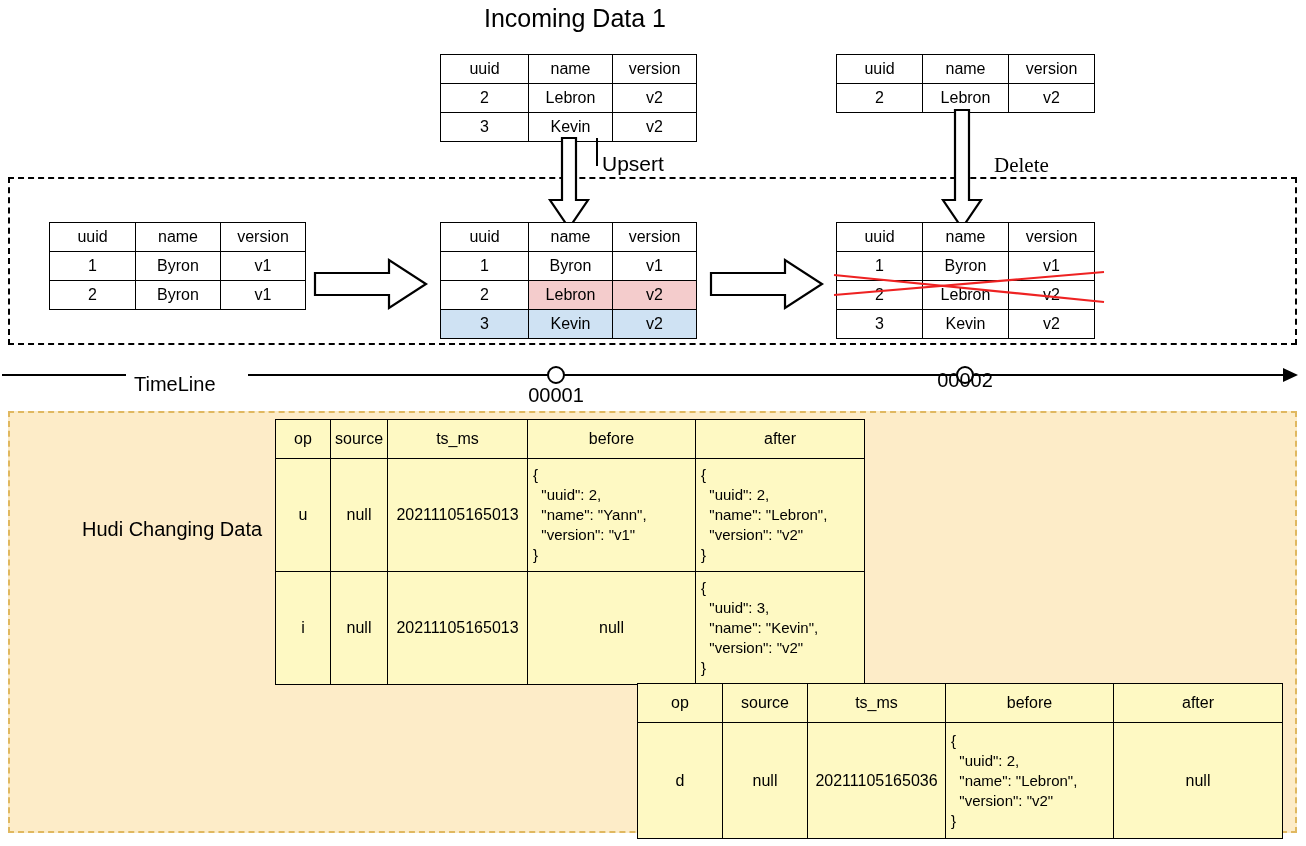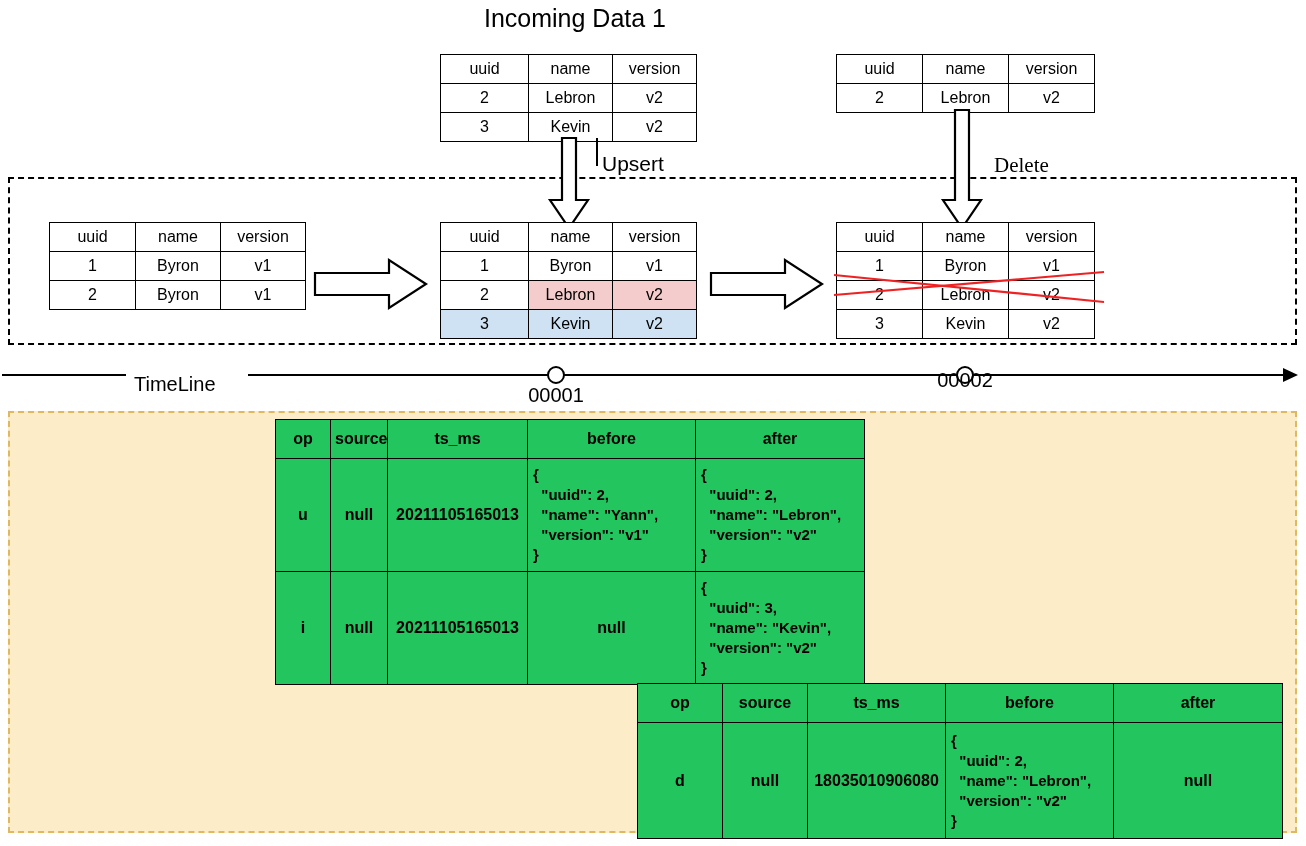--- a/index.html
+++ b/index.html
@@ -75,22 +75,22 @@
 
   
   table.cdc {
     border-collapse: collapse;
     background:#ffffff;
     font-size: 16px;
     table-layout: fixed;
   }
   table.cdc th, table.cdc td {
     border: 1.6px solid #000;
-    font-weight: bold;
-    background: #22c55e;
+    font-weight: normal;
+    background: #fef9c3;
     padding: 4px 4px;
     text-align:center;
     vertical-align: middle;
   }
   table.cdc th { height: 30px; line-height: 30px; }
   .json-cell {
     text-align: left !important;
     white-space: pre;
     font-size: 15px;
     line-height: 20px;
@@ -257,20 +257,21 @@
     <line x1="2" y1="17" x2="126" y2="17" stroke="#000" stroke-width="2"></line>
     <line x1="248" y1="17" x2="1288" y2="17" stroke="#000" stroke-width="2"></line>
     <path d="M1283 10 L1298 17 L1283 24 Z" fill="#000"></path>
     <circle cx="556" cy="17" r="8" fill="#ffffff" stroke="#000" stroke-width="2"></circle>
     <circle cx="965" cy="17" r="8" fill="#ffffff" stroke="#000" stroke-width="2"></circle>
   </svg>
   <div class="abs tl-label" style="left:134px; top:363px;">TimeLine</div>
   <div class="abs tick-label" style="left:496px; top:383px; width:120px;">00001</div>
   <div class="abs tick-label" style="left:905px; top:368px; width:120px;">00002</div>
 
+  <div class="abs big-label" style="left:47px; top:517px; width:250px; text-align:center;">Hudi Changing Data</div>
 
   <table class="cdc abs" style="left:275px; top:419px; width:589px;">
     <tbody>
         <tr>
       <th style="width:55px">op</th>
       <th style="width:57px">source</th>
       <th style="width:140px">ts_ms</th>
       <th style="width:168px">before</th>
       <th style="width:169px">after</th>
     </tr>
@@ -308,21 +309,21 @@
         <tr>
       <th style="width:85px">op</th>
       <th style="width:85px">source</th>
       <th style="width:138px">ts_ms</th>
       <th style="width:168px">before</th>
       <th style="width:169px">after</th>
     </tr>
     <tr style="height:116px">
       <td>d</td>
       <td>null</td>
-      <td>18035010906080</td>
+      <td>20211105165036</td>
       <td class="json-cell">{
   "uuid": 2,
   "name": "Lebron",
   "version": "v2"
 }</td>
       <td>null</td>
     </tr>
   </tbody>
     </table>
 

